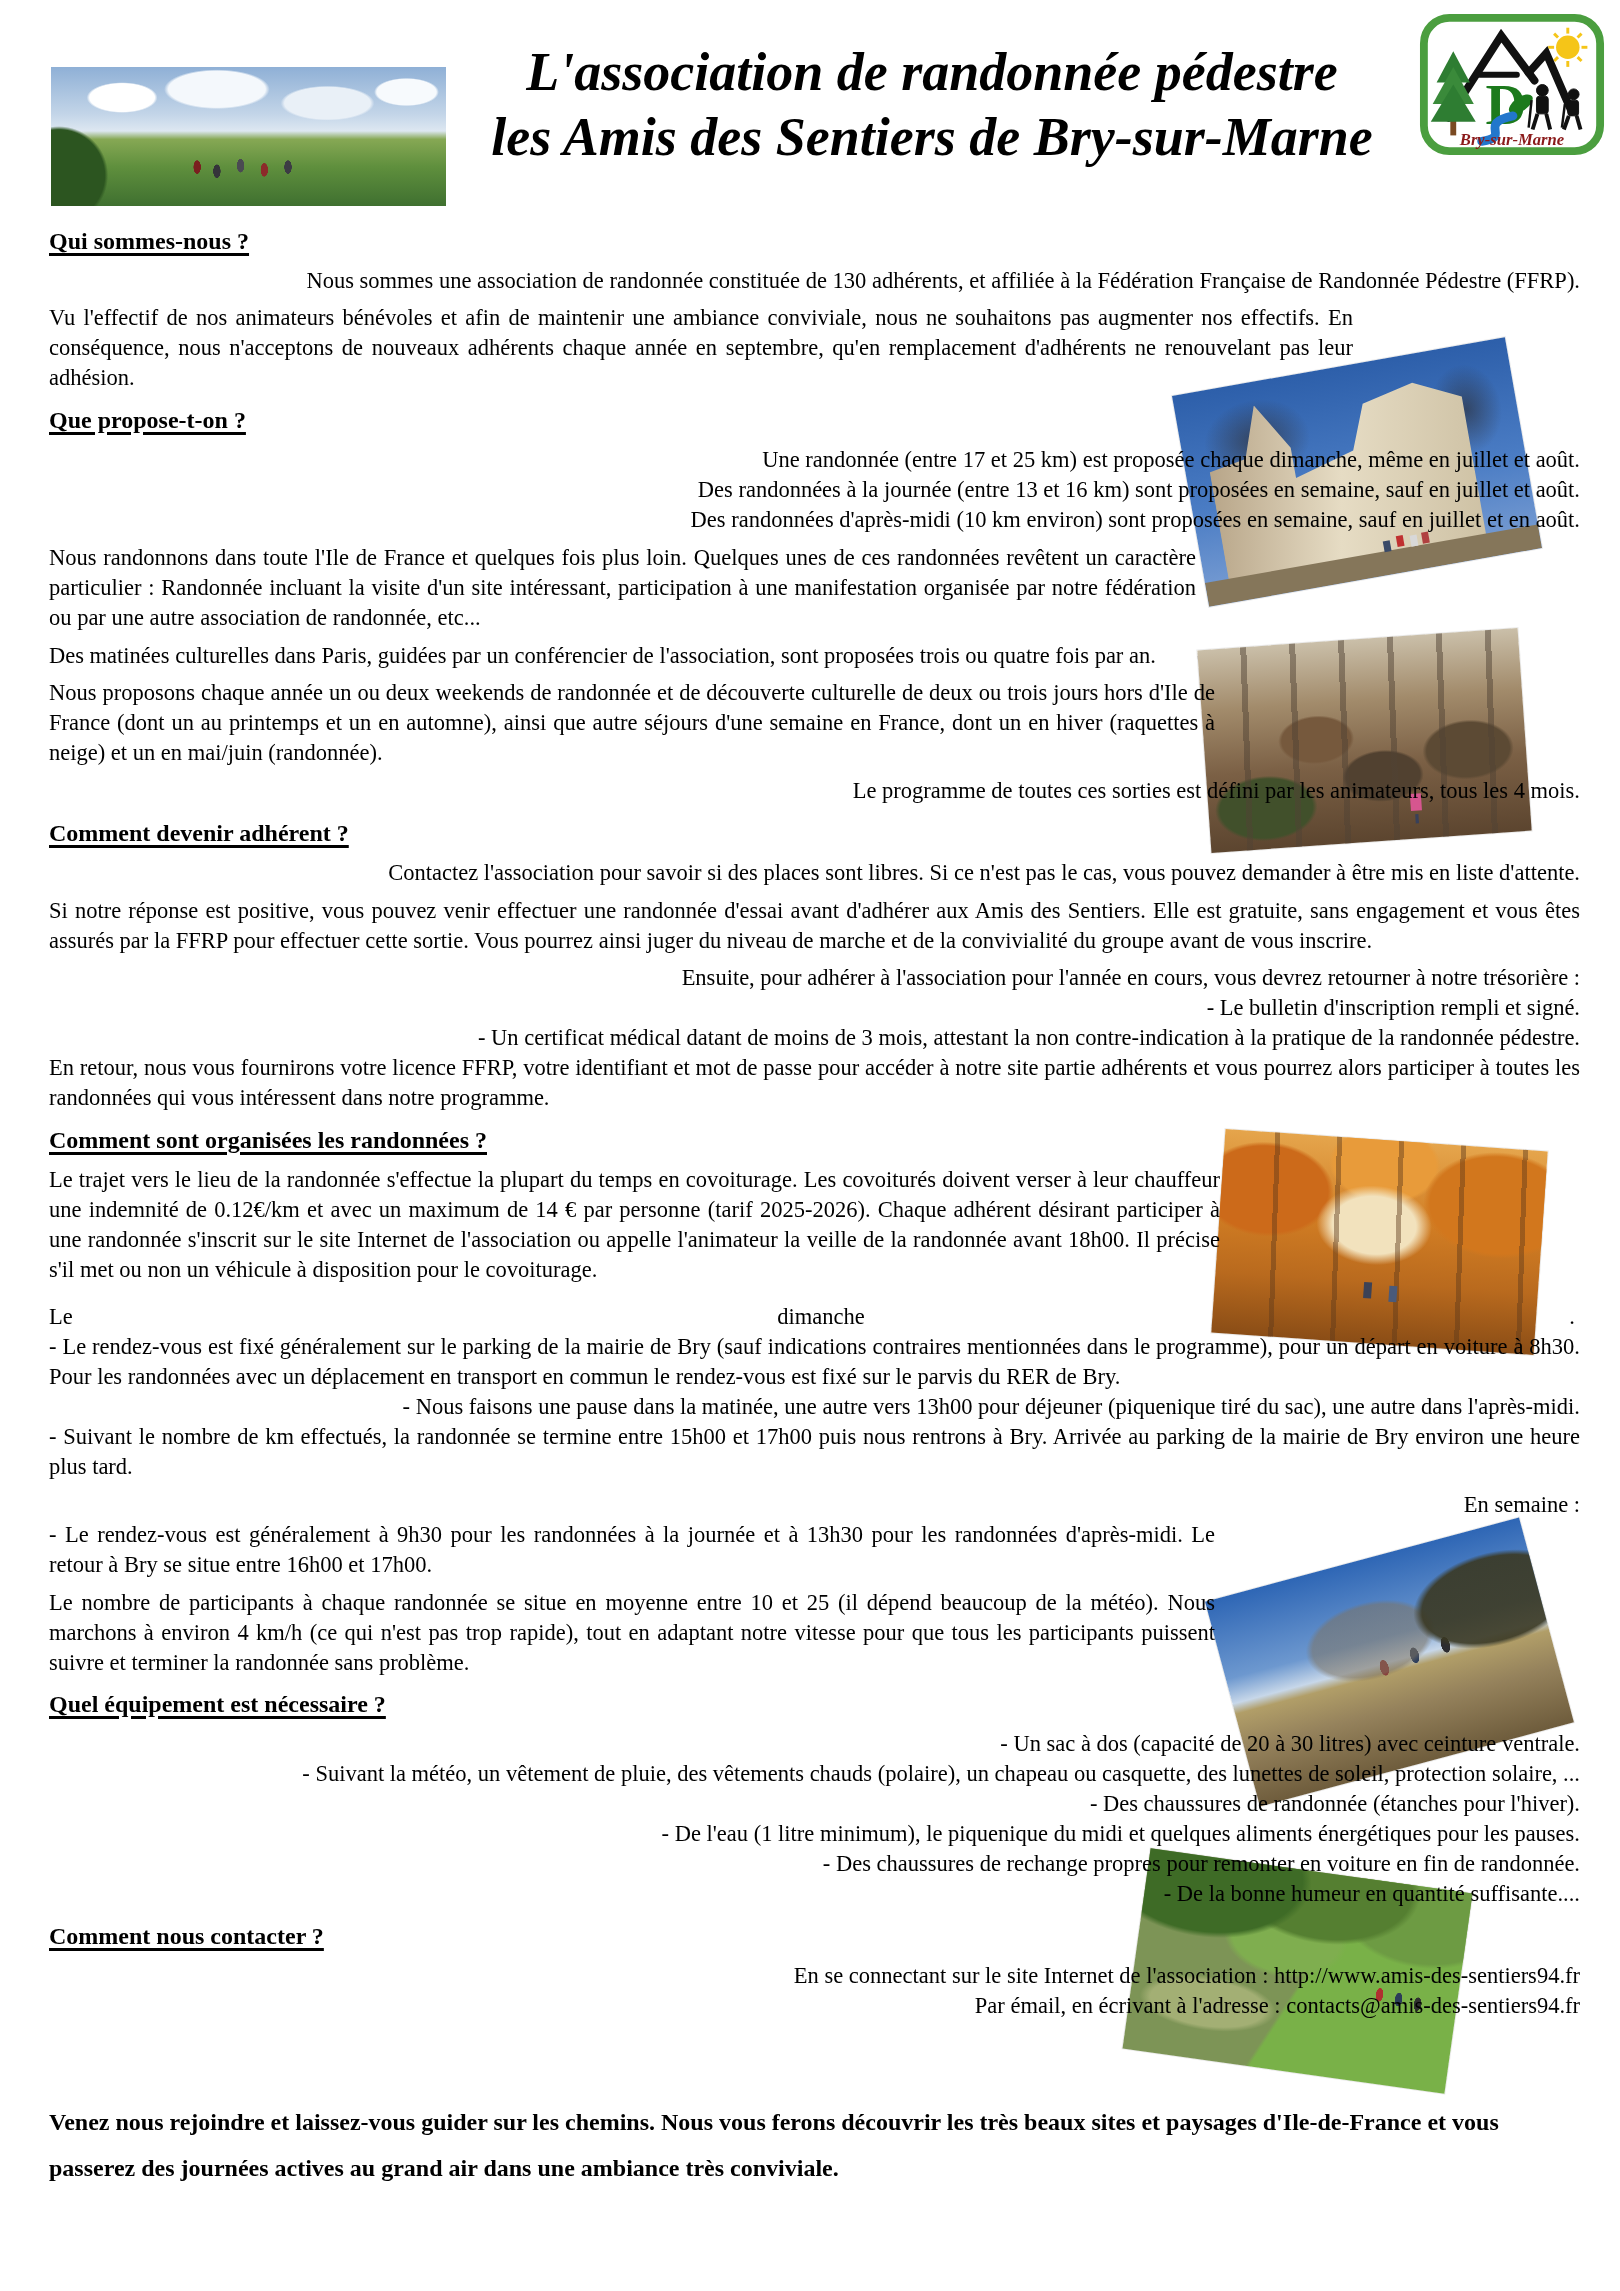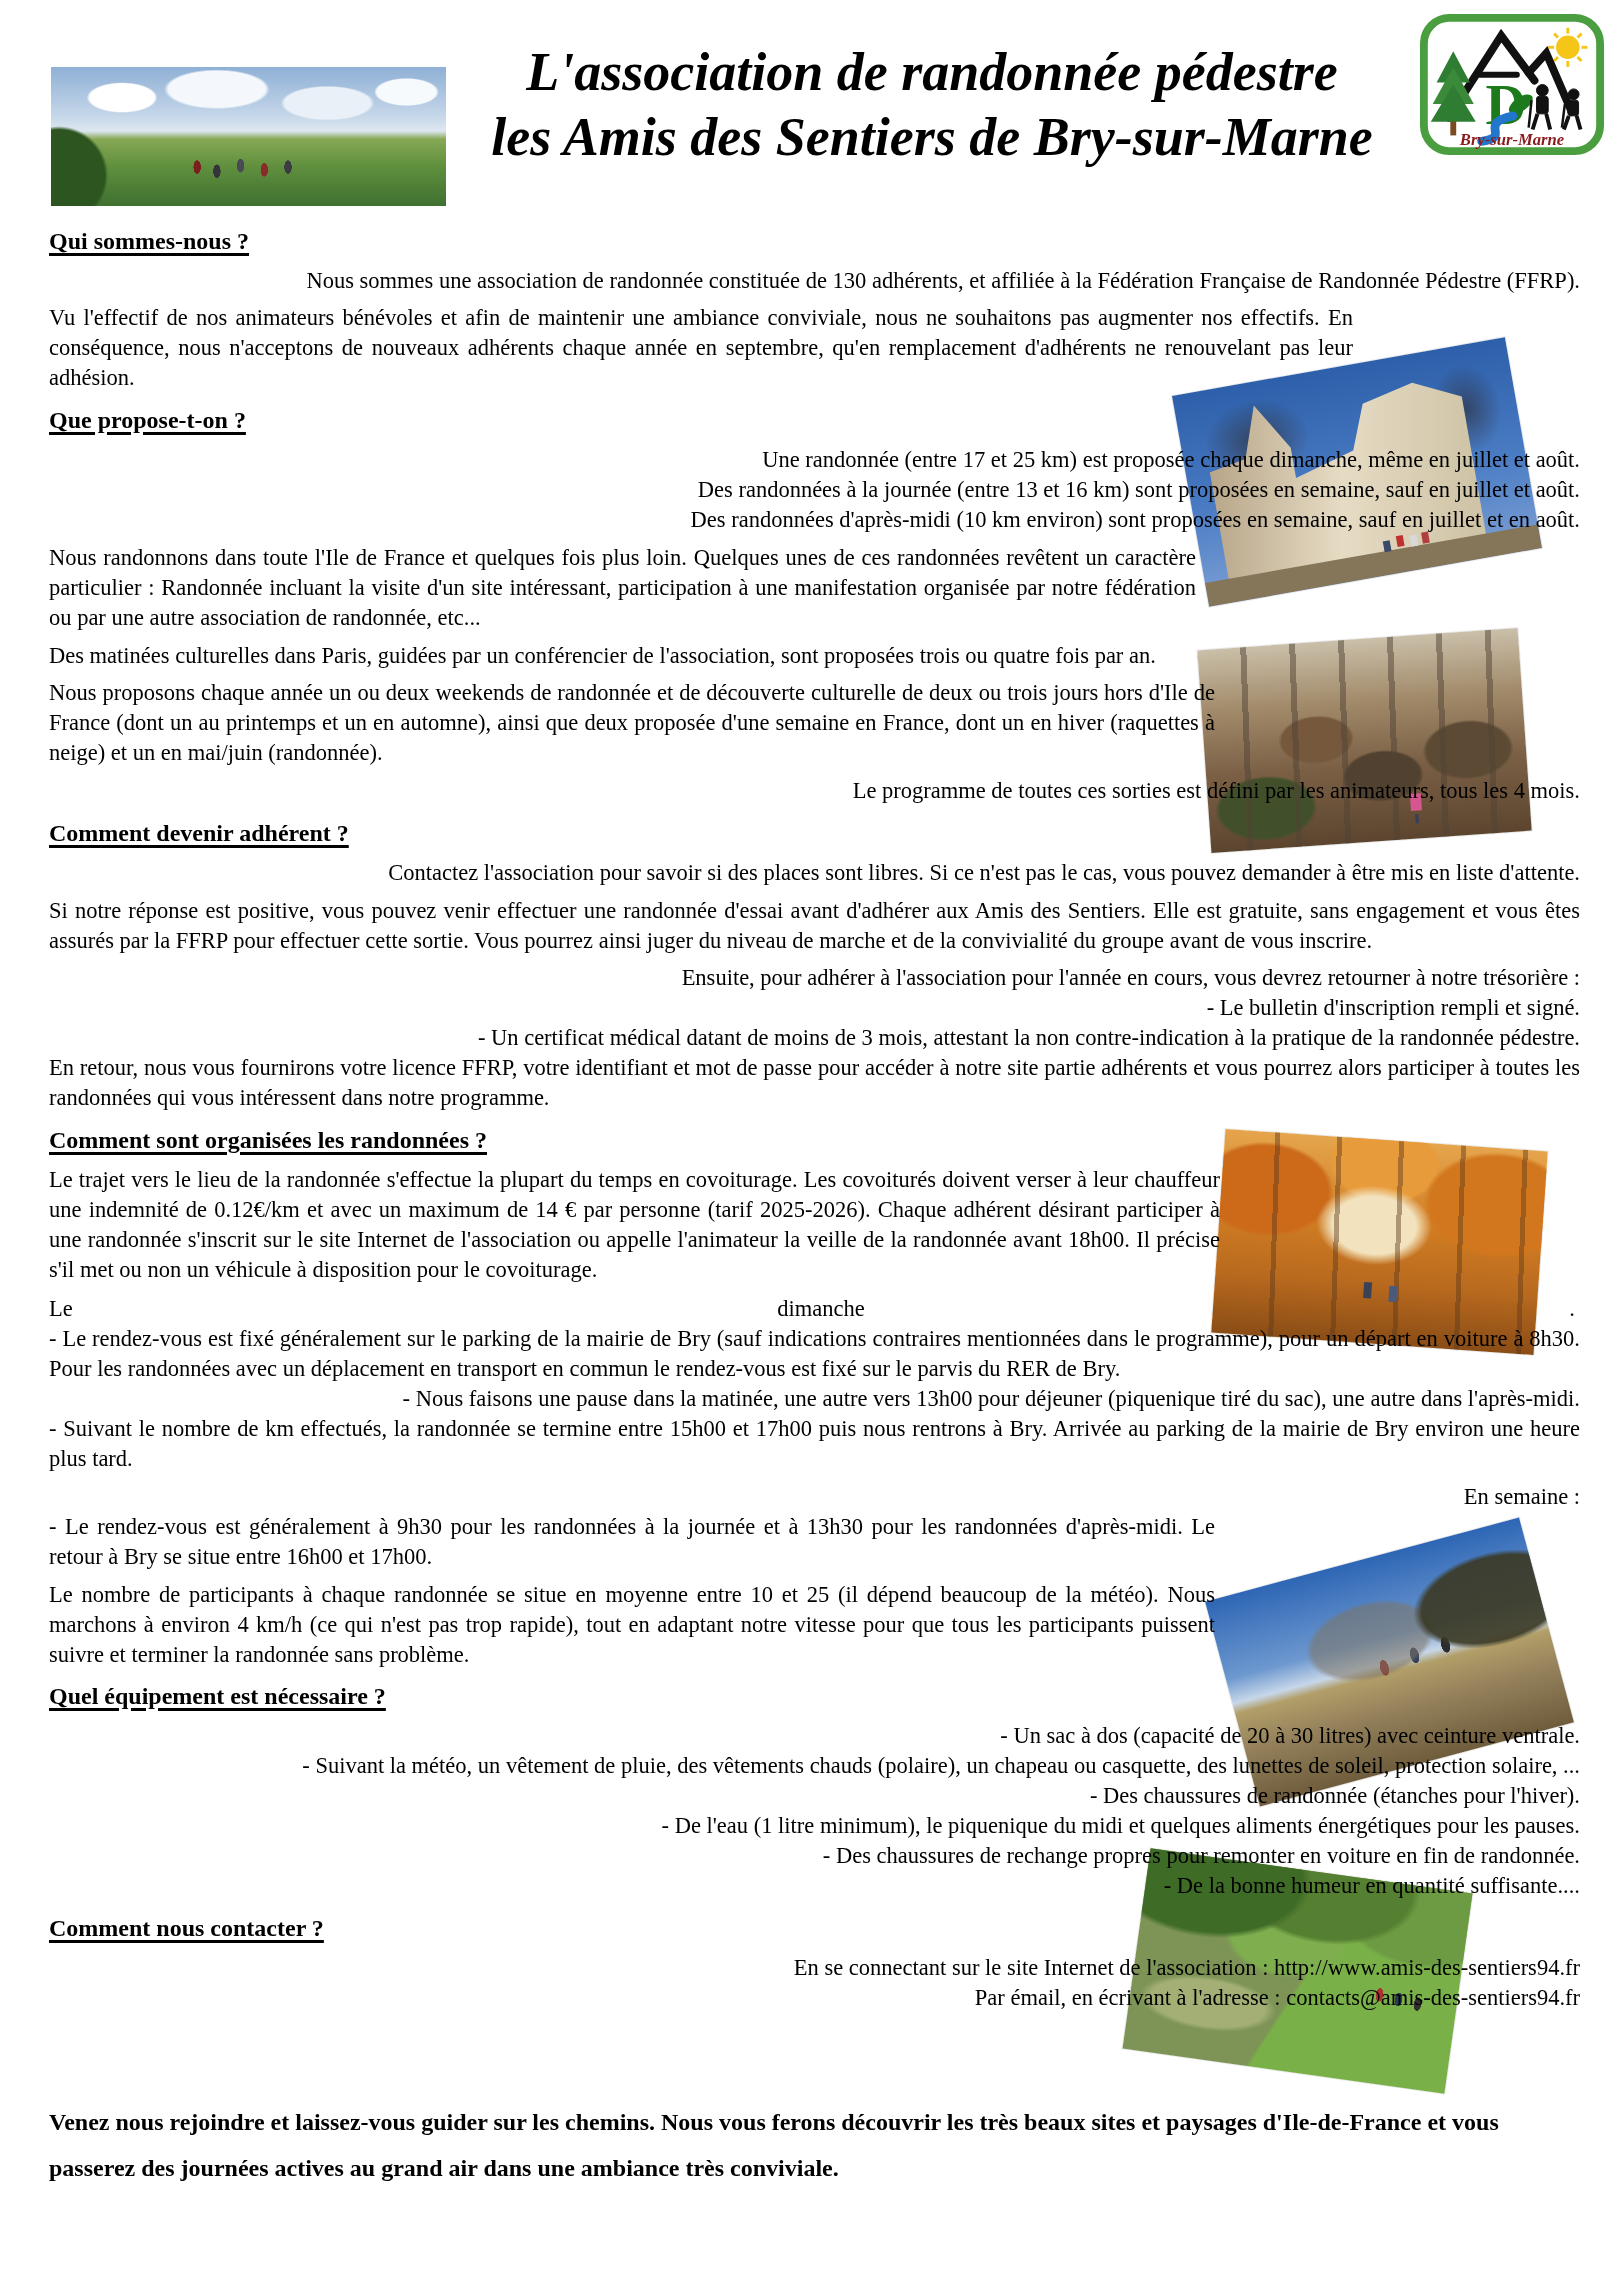--- a/index.html
+++ b/index.html
@@ -75,21 +75,21 @@
       radial-gradient(5.9px 10.8px at 88% 58%, #303030 0 60%, transparent 65%),
       linear-gradient(115deg,#7d9456 0 52%,#79b148 53% 100%);}
   
   .content{position:absolute;left:49px;top:214px;width:1531px;}
   h2.sec{font-size:24px;line-height:33px;margin:10.8px 0 2px;font-weight:bold;
          text-decoration:underline;text-decoration-thickness:2.5px;text-underline-offset:3.9px;}
   .content p{font-size:22.5px;line-height:30px;margin:7.8px 0 0;text-align:justify;}
   .content p.cont{margin-top:0;}
   .content p.line{text-align:right;}
   .w1330{width:1304px;} .w1200{width:1176px;} .w1190{width:1166px;} .w1170{width:1147px;} .w1195{width:1171px;}
-  .dim{display:flex;justify-content:space-between;width:1526px;font-size:22.5px;line-height:30px;margin-top:9px;gap:20px;}
+  .dim{display:flex;justify-content:space-between;width:1526px;font-size:22.5px;line-height:30px;margin-top:17px;gap:20px;}
   .closing{position:absolute;left:49px;top:2099px;width:1500px;font-size:24px;line-height:46px;font-weight:bold;text-align:left;}
 </style>
 </head>
 <body>
 
 <div class="page">
 
   <div class="hdr-photo"></div>
 
   <div class="title">
@@ -170,21 +170,21 @@
     <h2 class="sec">Qui sommes-nous ?</h2>
     <p class="line">Nous sommes une association de randonnée constituée de 130 adhérents, et affiliée à la Fédération Française de Randonnée Pédestre (FFRP).</p>
     <p class="w1330">Vu l'effectif de nos animateurs bénévoles et afin de maintenir une ambiance conviviale, nous ne souhaitons pas augmenter nos effectifs. En conséquence, nous n'acceptons de nouveaux adhérents chaque année en septembre, qu'en remplacement d'adhérents ne renouvelant pas leur adhésion.</p>
 
     <h2 class="sec">Que propose-t-on ?</h2>
     <p class="line">Une randonnée (entre 17 et 25 km) est proposée chaque dimanche, même en juillet et août.</p>
     <p class="line cont">Des randonnées à la journée (entre 13 et 16 km) sont proposées en semaine, sauf en juillet et août.</p>
     <p class="line cont">Des randonnées d'après-midi (10 km environ) sont proposées en semaine, sauf en juillet et en août.</p>
     <p class="w1170">Nous randonnons dans toute l'Ile de France et quelques fois plus loin. Quelques unes de ces randonnées revêtent un caractère particulier : Randonnée incluant la visite d'un site intéressant, participation à une manifestation organisée par notre fédération ou par une autre association de randonnée, etc...</p>
     <p class="w1200">Des matinées culturelles dans Paris, guidées par un conférencier de l'association, sont proposées trois ou quatre fois par an.</p>
-    <p class="w1190">Nous proposons chaque année un ou deux weekends de randonnée et de découverte culturelle de deux ou trois jours hors d'Ile de France (dont un au printemps et un en automne), ainsi que deux proposée d'une semaine en France, dont un en hiver (raquettes à neige) et un en mai/juin (randonnée).</p>
+    <p class="w1190">Nous proposons chaque année un ou deux weekends de randonnée et de découverte culturelle de deux ou trois jours hors d'Ile de France (dont un au printemps et un en automne), ainsi que autre séjours d'une semaine en France, dont un en hiver (raquettes à neige) et un en mai/juin (randonnée).</p>
     <p class="line">Le programme de toutes ces sorties est défini par les animateurs, tous les 4 mois.</p>
 
     <h2 class="sec">Comment devenir adhérent ?</h2>
     <p class="line">Contactez l'association pour savoir si des places sont libres. Si ce n'est pas le cas, vous pouvez demander à être mis en liste d'attente.</p>
     <p>Si notre réponse est positive, vous pouvez venir effectuer une randonnée d'essai avant d'adhérer aux Amis des Sentiers. Elle est gratuite, sans engagement et vous êtes assurés par la FFRP pour effectuer cette sortie. Vous pourrez ainsi juger du niveau de marche et de la convivialité du groupe avant de vous inscrire.</p>
     <p class="line">Ensuite, pour adhérer à l'association pour l'année en cours, vous devrez retourner à notre trésorière :</p>
     <p class="line cont">- Le bulletin d'inscription rempli et signé.</p>
     <p class="line cont">- Un certificat médical datant de moins de 3 mois, attestant la non contre-indication à la pratique de la randonnée pédestre.</p>
     <p class="cont">En retour, nous vous fournirons votre licence FFRP, votre identifiant et mot de passe pour accéder à notre site partie adhérents et vous pourrez alors participer à toutes les randonnées qui vous intéressent dans notre programme.</p>
 

